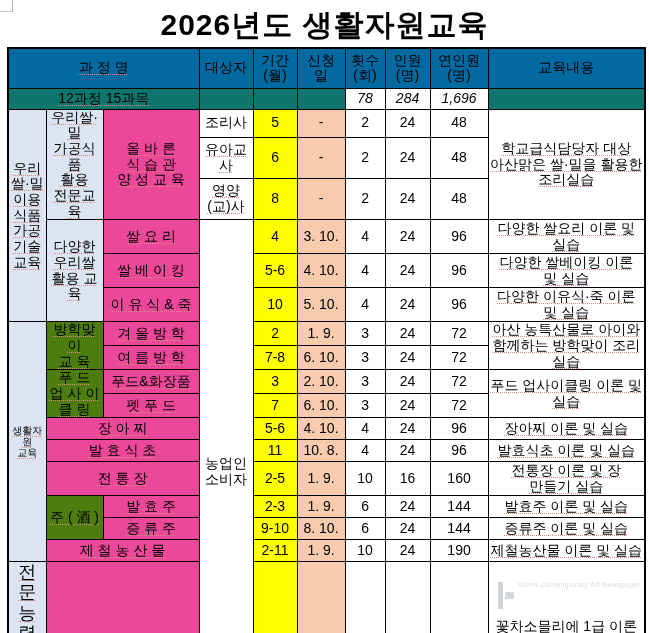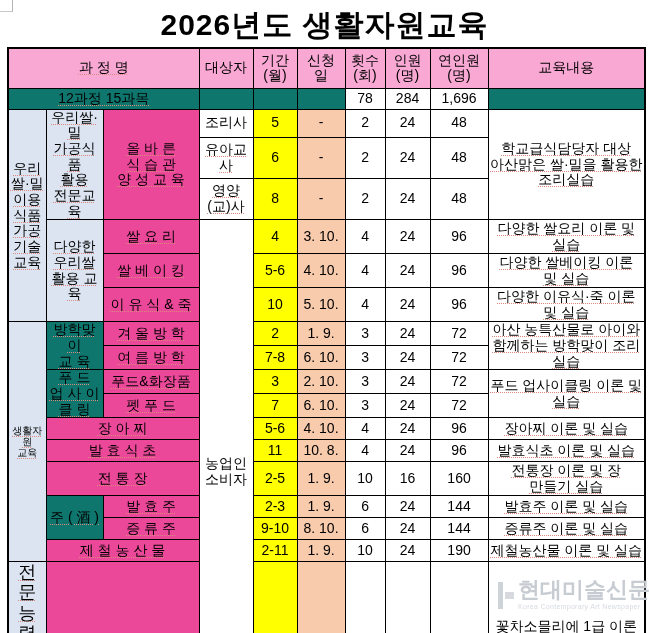--- a/index.html
+++ b/index.html
@@ -22,27 +22,27 @@
   }
   table.edu td, table.edu th {
     border:1px solid #000; text-align:center; vertical-align:middle;
     font-size:14px; font-weight:normal; white-space:pre-line;
     line-height:1.12; overflow:hidden; padding:0 1px;
   }
   tr.rh  { height:40px; }
   tr.rs  { height:21px; }
   tr.h22 { height:22px; }
   tr.h34 { height:34px; }
-  .hdr    { background:#f9a8d4; }
+  .hdr    { background:#0369a1; }
   .grp    { background:#dce4f1; font-size:13px; }
   .subblu { background:#dce4f1; font-size:13.5px; }
-  .subgry { background:#0f766e; font-size:13.5px; }
+  .subgry { background:#4d7c0f; font-size:13.5px; }
   .crs    { background:#ec4899; }
   .sumlbl { background:#0f766e; font-size:15px; }
-  .sumnum { font-weight:bold; font-size:15px; }
+  .sumnum { font-weight:bold; font-size:15px;font-style:italic; }
   .per    { background:#ffff00; }
   .app    { background:#f8cbad; }
   .cnt    { text-align:left; font-size:13px; padding:0 2px; line-height:1.2; }
   .u {
     text-decoration-line:underline; text-decoration-style:dotted;
     text-decoration-color:#dc8a7e; text-decoration-thickness:1px;
     text-underline-offset:2px;
   }
   .notes { margin:11px 0 0 10px; position:relative; z-index:2; }
   .note  { font-size:15.5px; font-weight:bold; letter-spacing:0.5px;
@@ -62,21 +62,20 @@
 </head>
 <body>
 
 <div class="corner-artifact"></div>
 
 <div class="page-title">2026년도  생활자원교육</div>
 
 <div class="watermark">
   <span class="wm-logo"></span>
   <span>
-    <span class="wm-text">현대미술신문</span>
     <div class="wm-sub">Korea Contemporary Art Newspaper</div>
   </span>
 </div>
 
 <table class="edu">
   <colgroup>
     <col style="width:38px">
       <col style="width:57px">
       <col style="width:96px">
     <col style="width:54px">

